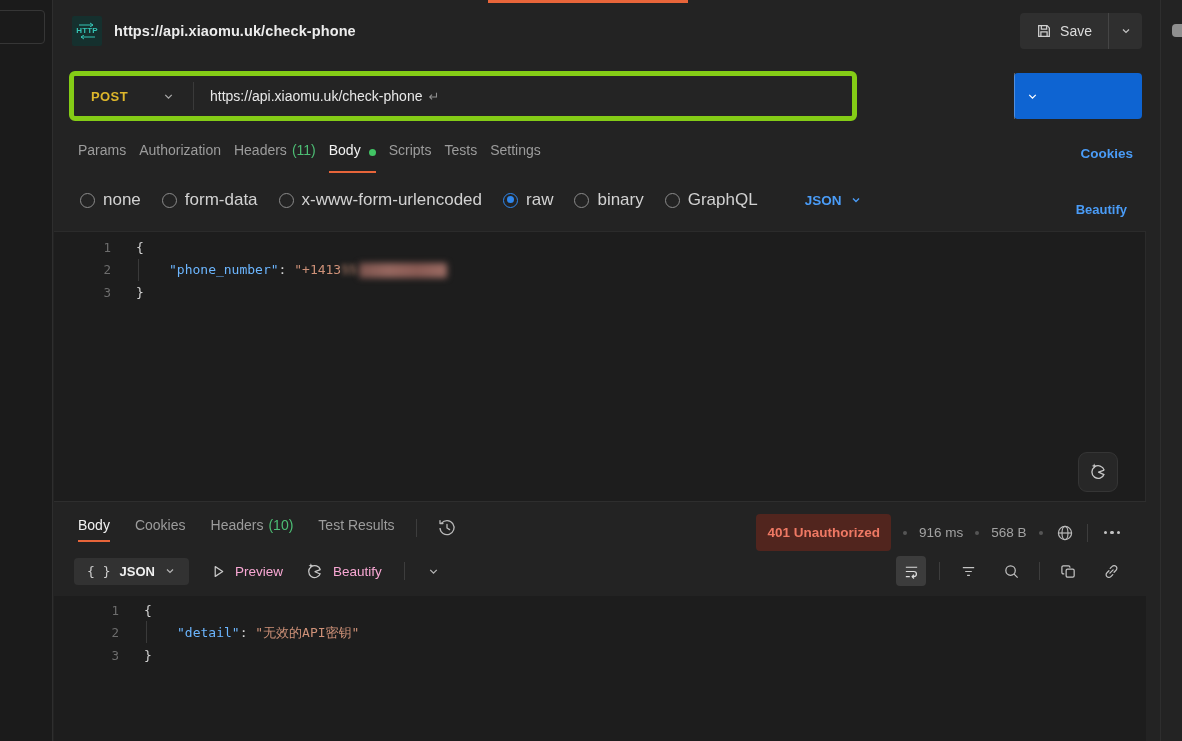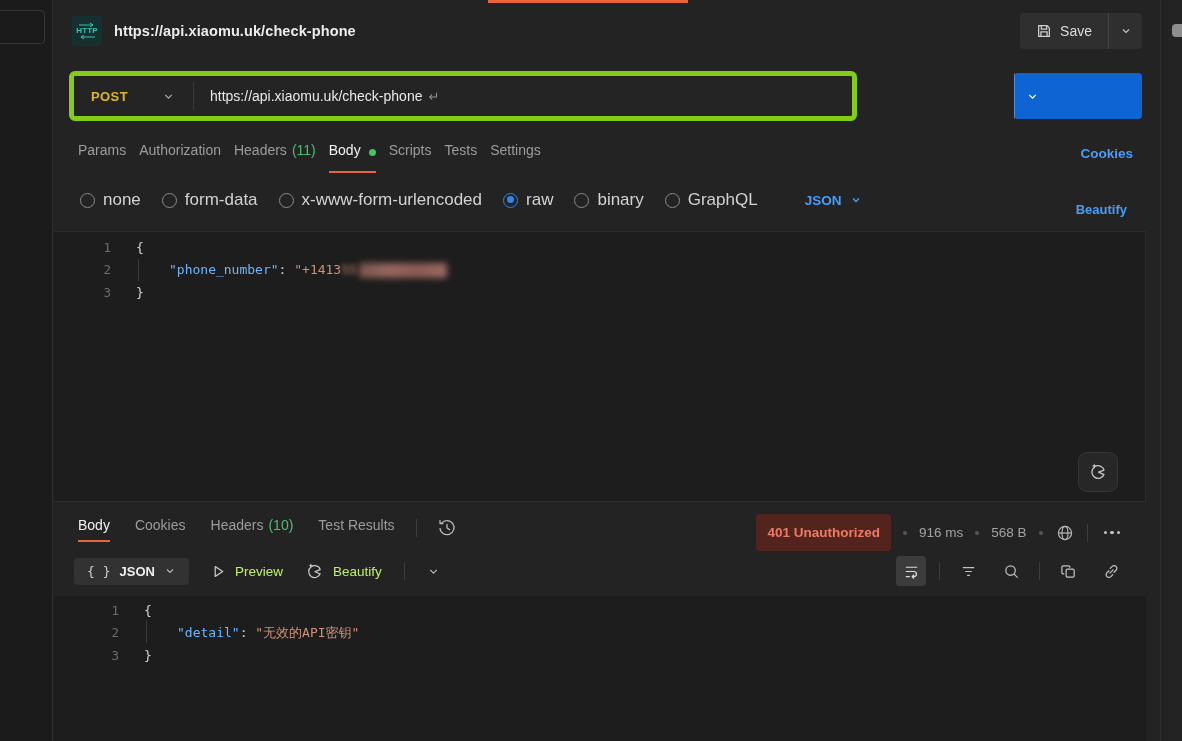--- a/index.html
+++ b/index.html
@@ -89,21 +89,21 @@
   .dotsep { width:4px; height:4px; border-radius:50%; background:#555; }
   .meta-txt { font-size:13.5px; color:#a2a2a2; }
   .globe-btn { color:#b9b9b9; display:flex; cursor:pointer; }
   .more-btn { display:flex; gap:3px; align-items:center; padding:4px; cursor:pointer; }
   .more-btn i { width:3.5px; height:3.5px; border-radius:50%; background:#c3c3c3; }
 
   .resp-toolbar { position:absolute; left:20px; top:53px; display:flex; align-items:center; gap:22px; height:32px; }
   .fmt-pill { display:flex; align-items:center; gap:9px; background:#323232; border-radius:4px; padding:6px 13px; cursor:pointer; }
   .fmt-pill .braces { font-family:"DejaVu Sans Mono", monospace; font-size:13px; color:#cfcfcf; }
   .fmt-pill .lbl { font-size:13px; font-weight:700; color:#f0f0f0; }
-  .tool-item { display:flex; align-items:center; gap:9px; color:#bef264; font-size:13.5px; cursor:pointer;text-align:center; }
+  .tool-item { display:flex; align-items:center; gap:9px; color:#f9a8d4; font-size:13.5px; cursor:pointer;text-align:center; }
   .resp-tools-right { position:absolute; right:20px; top:53px; display:flex; align-items:center; gap:13px; height:32px; color:#c3c3c3; }
   .icon-btn { width:30px; height:30px; display:flex; align-items:center; justify-content:center; border-radius:4px; cursor:pointer; }
   .icon-btn.active { background:#3c3c3c; }
 
   .resp-editor { position:absolute; left:0; top:94px; width:100%; height:146px; background:#1d1d1d; padding-top:3px; }
   .resp-editor .ln { flex:0 0 90px; width:65px; padding-right:25px; }
 </style>
 </head>
 <body>
 

